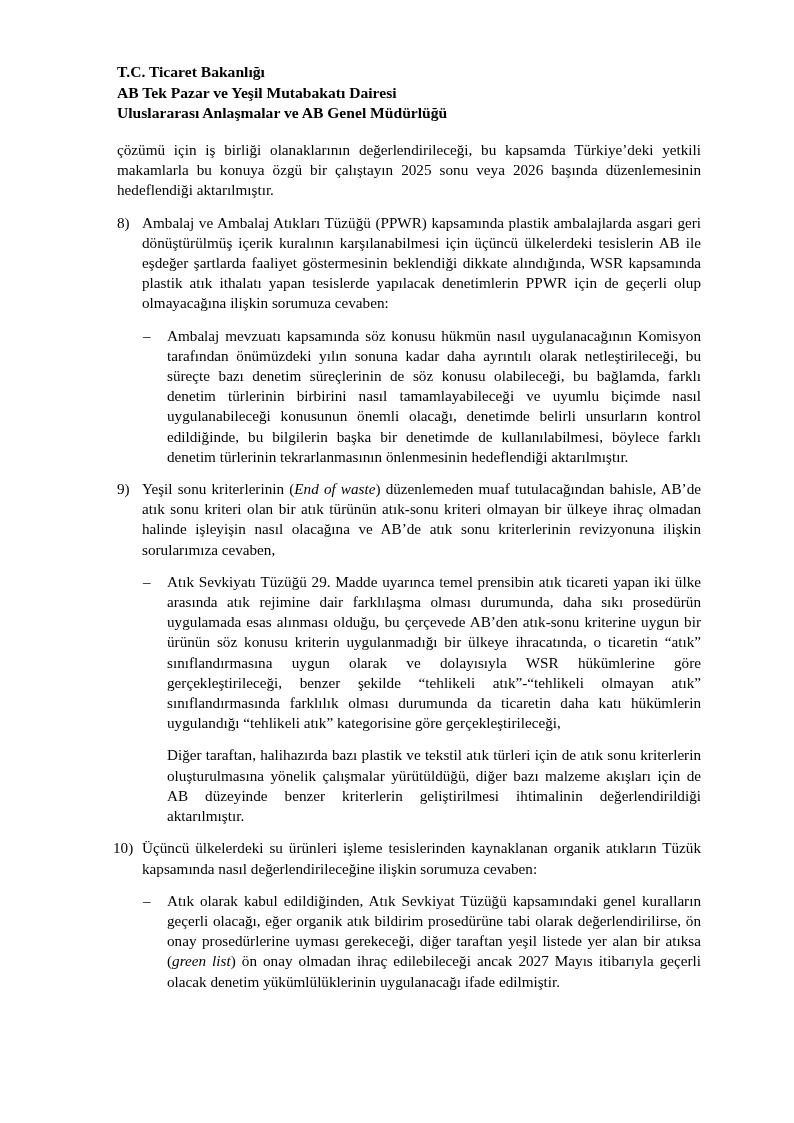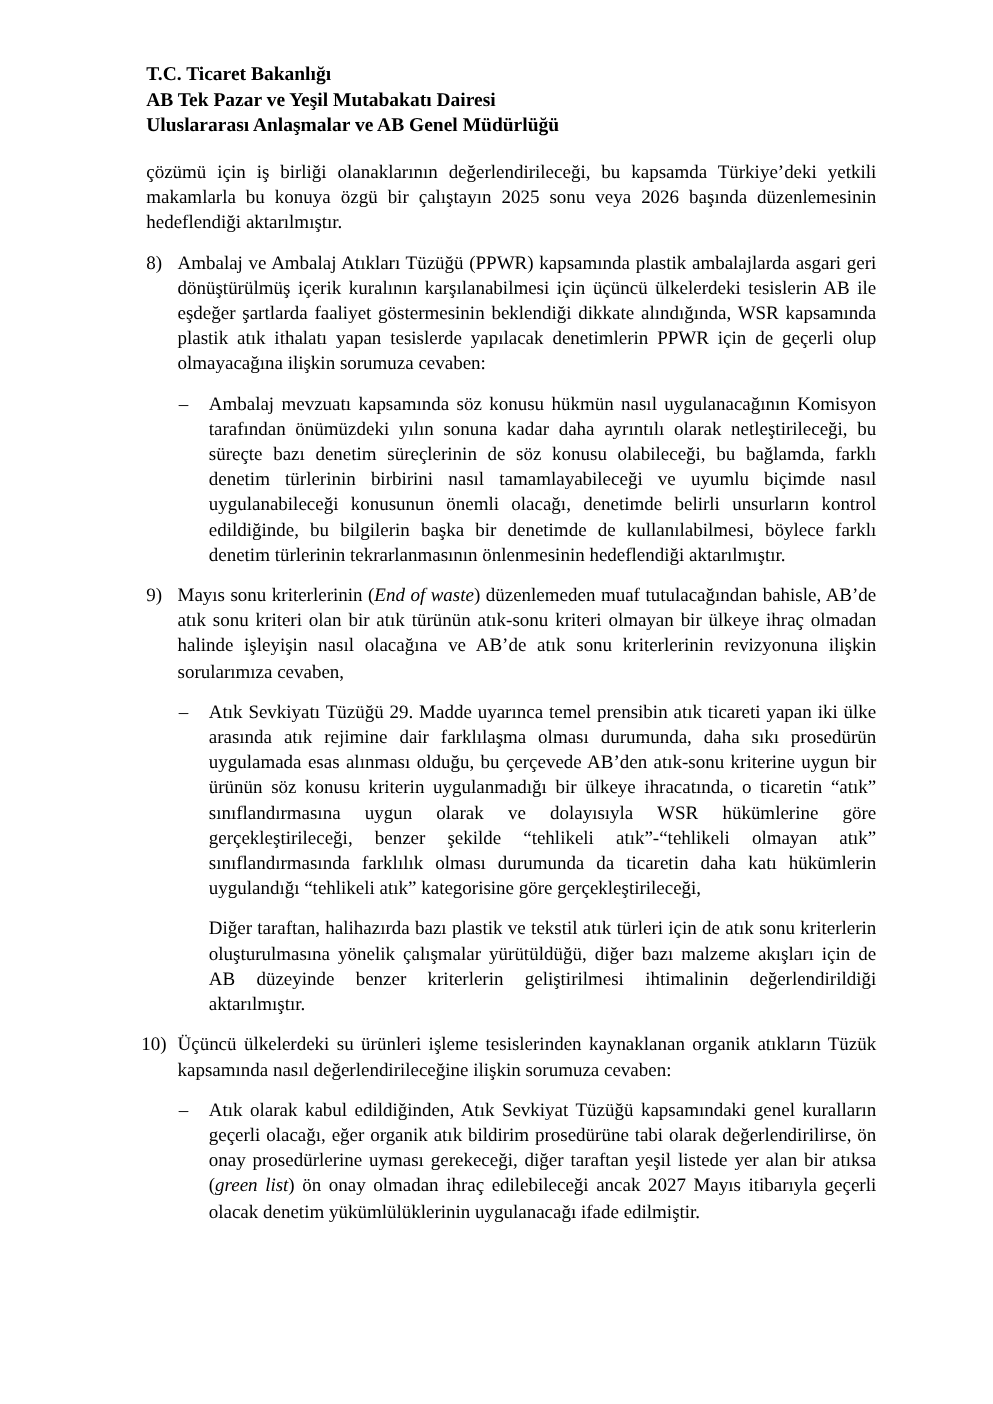--- a/index.html
+++ b/index.html
@@ -7,21 +7,21 @@
     body {
       font-family: "Liberation Serif", "DejaVu Serif", serif;
       color: #000000;
       font-size: 15.2px;
       line-height: 20.2px;
       position: relative;
       overflow: hidden;
     }
     .page {
       position: absolute;
-      left: 0; top: 0;
+      left: 0; top: 12px;
       width: 794px; height: 929px;
     }
     .header {
       position: absolute;
       left: 117px;
       top: 50px;
       font-weight: bold;
       font-size: 15.6px;
       line-height: 20.5px;
     }
@@ -84,21 +84,21 @@
       <span class="num">8)</span>
       <p>Ambalaj ve Ambalaj Atıkları Tüzüğü (PPWR) kapsamında plastik ambalajlarda asgari geri dönüştürülmüş içerik kuralının karşılanabilmesi için üçüncü ülkelerdeki tesislerin AB ile eşdeğer şartlarda faaliyet göstermesinin beklendiği dikkate alındığında, WSR kapsamında plastik atık ithalatı yapan tesislerde yapılacak denetimlerin PPWR için de geçerli olup olmayacağına ilişkin sorumuza cevaben:</p>
     </div>
     <div class="dash-item">
       <span class="dash">–</span>
       <p>Ambalaj mevzuatı kapsamında söz konusu hükmün nasıl uygulanacağının Komisyon tarafından önümüzdeki yılın sonuna kadar daha ayrıntılı olarak netleştirileceği, bu süreçte bazı denetim süreçlerinin de söz konusu olabileceği, bu bağlamda, farklı denetim türlerinin birbirini nasıl tamamlayabileceği ve uyumlu biçimde nasıl uygulanabileceği konusunun önemli olacağı, denetimde belirli unsurların kontrol edildiğinde, bu bilgilerin başka bir denetimde de kullanılabilmesi, böylece farklı denetim türlerinin tekrarlanmasının önlenmesinin hedeflendiği aktarılmıştır.</p>
     </div>
 
     <div class="num-item">
       <span class="num">9)</span>
-      <p><span>Mayıs sonu kriterlerinin (</span><em>End of waste</em><span>) düzenlemeden muaf tutulacağından bahisle, AB’de atık sonu kriteri olan bir atık türünün atık-sonu kriteri olmayan bir ülkeye ihraç olmadan  halinde işleyişin nasıl olacağına ve AB’de atık sonu kriterlerinin revizyonuna ilişkin sorularımıza cevaben,</span></p>
+      <p><span>Yeşil sonu kriterlerinin (</span><em>End of waste</em><span>) düzenlemeden muaf tutulacağından bahisle, AB’de atık sonu kriteri olan bir atık türünün atık-sonu kriteri olmayan bir ülkeye ihraç olmadan  halinde işleyişin nasıl olacağına ve AB’de atık sonu kriterlerinin revizyonuna ilişkin sorularımıza cevaben,</span></p>
     </div>
     <div class="dash-item">
       <span class="dash">–</span>
       <p>Atık Sevkiyatı Tüzüğü 29. Madde uyarınca temel prensibin atık ticareti yapan iki ülke arasında atık rejimine dair farklılaşma olması durumunda, daha sıkı prosedürün uygulamada esas alınması olduğu, bu çerçevede AB’den atık-sonu kriterine uygun bir ürünün söz konusu kriterin uygulanmadığı bir ülkeye ihracatında, o ticaretin “atık” sınıflandırmasına uygun olarak ve dolayısıyla WSR hükümlerine göre gerçekleştirileceği, benzer şekilde “tehlikeli atık”-“tehlikeli olmayan atık” sınıflandırmasında farklılık olması durumunda da ticaretin daha katı hükümlerin uygulandığı “tehlikeli atık” kategorisine göre gerçekleştirileceği,</p>
     </div>
     <p class="sub-para">Diğer taraftan, halihazırda bazı plastik ve tekstil atık türleri için de atık sonu kriterlerin oluşturulmasına yönelik çalışmalar yürütüldüğü, diğer bazı malzeme akışları için de AB düzeyinde benzer kriterlerin geliştirilmesi ihtimalinin değerlendirildiği aktarılmıştır.</p>
 
     <div class="num-item wide">
       <span class="num">10)</span>
       <p>Üçüncü ülkelerdeki su ürünleri işleme tesislerinden kaynaklanan organik atıkların Tüzük kapsamında nasıl değerlendirileceğine ilişkin sorumuza cevaben:</p>

